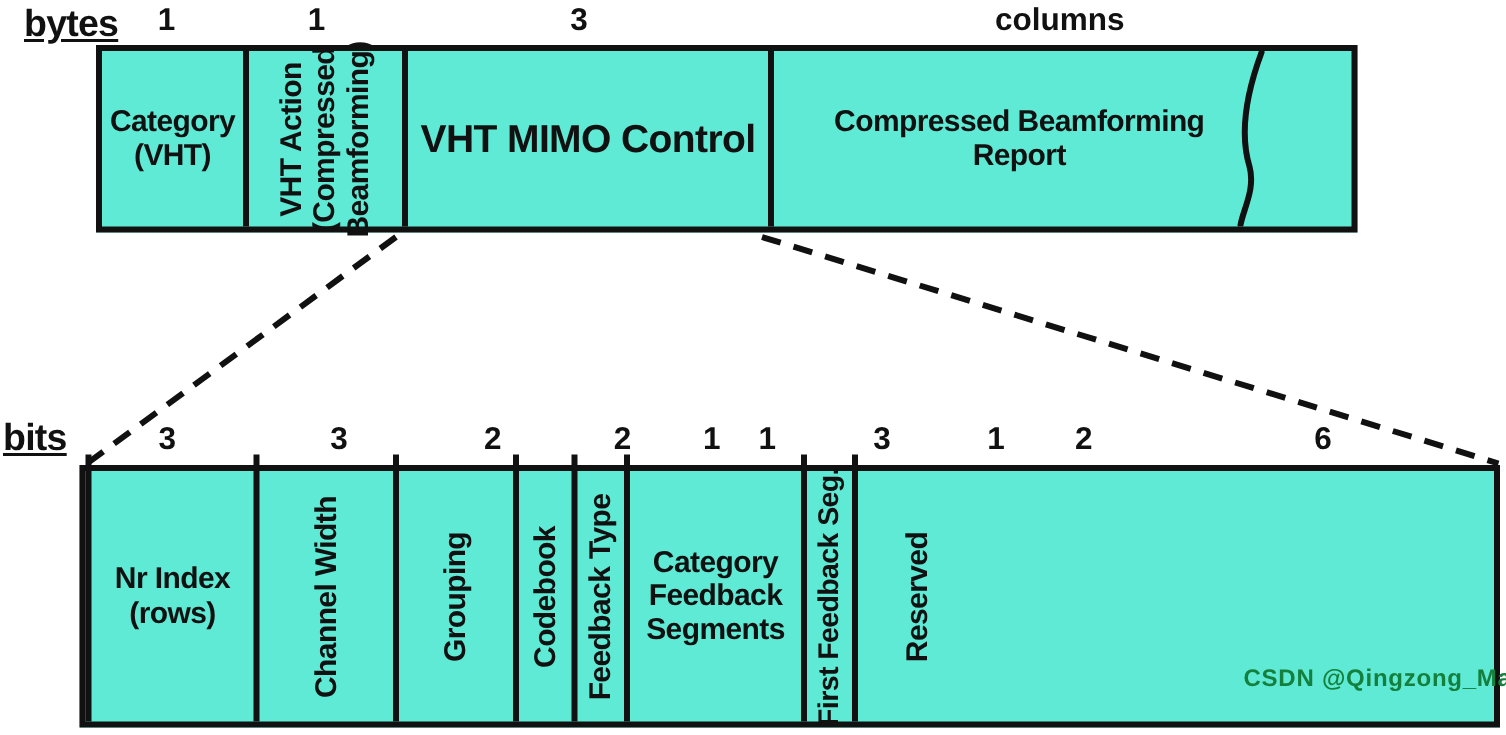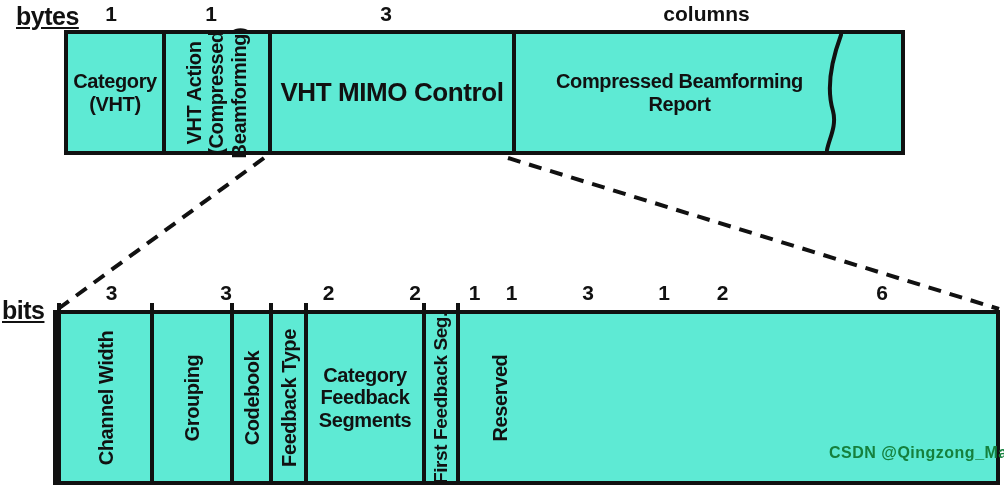--- a/index.html
+++ b/index.html
@@ -16,21 +16,21 @@
 
   .unit-label {
     position: absolute;
     font-size: 25px;
     font-weight: bold;
     letter-spacing: -0.5px;
     white-space: nowrap;
     text-decoration: underline;
   }
   #bytes-label { left: 16px; top: 2px; }
-  #bits-label  { left: 2px;  top: 296px; }
+  #bits-label  { left: 2px;  top: 278px; }
 
   .sizes-row {
     position: absolute;
     display: flex;
     font-size: 21px;
     font-weight: bold;
   }
   #top-sizes    { left: 64px; top: 2px;   width: 841px; }
   #bottom-sizes { left: 53px; top: 281px; width: 947px; }
   .size-cell { text-align: center; flex: 0 0 auto; }
@@ -164,20 +164,24 @@
     <div class="size-cell bw3">2</div>
     <div class="size-cell bw4">1</div>
     <div class="size-cell bw5">1</div>
     <div class="size-cell bw6">3</div>
     <div class="size-cell bw7">1</div>
     <div class="size-cell bw8">2</div>
     <div class="size-cell fill" style="flex:1 1 auto">6</div>
   </div>
 
   <div id="bottom-box" class="frame-box">
+    <div class="cell sep bw1">
+      <div class="lbl">Nr Index
+(rows)</div>
+    </div>
     <div class="cell sep bw2">
       <div class="lbl vert nowrap">Channel Width</div>
     </div>
     <div class="cell sep bw3">
       <div class="lbl vert nowrap">Grouping</div>
     </div>
     <div class="cell sep bw4">
       <div class="lbl vert nowrap">Codebook</div>
     </div>
     <div class="cell sep bw5">

